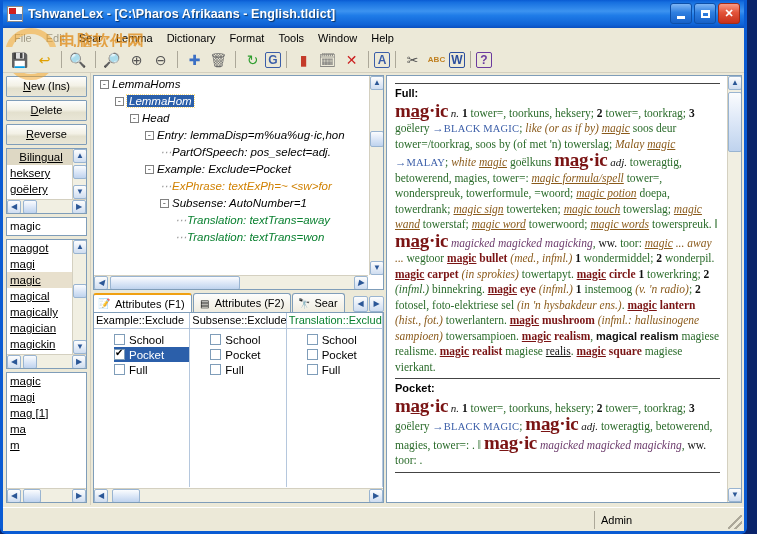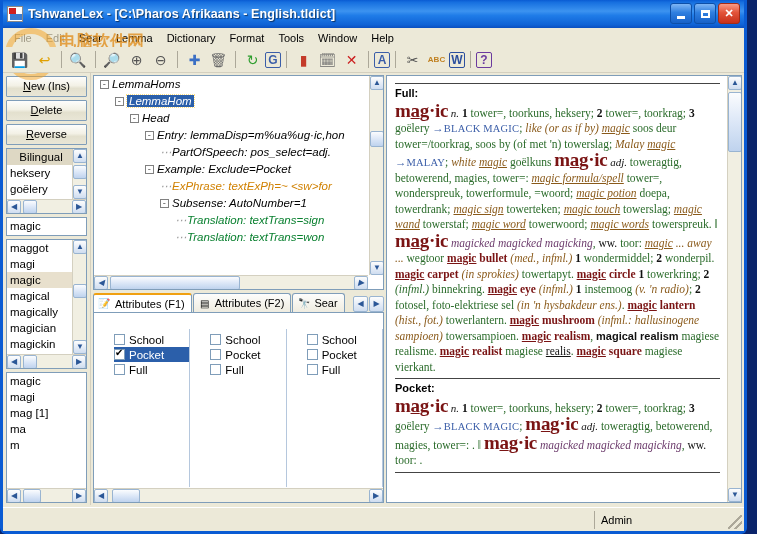--- a/index.html
+++ b/index.html
@@ -129,21 +129,21 @@
   }
   .xp-button u { text-decoration: underline; }
 
   .listbox {
     background: #fff; border: 1px solid #7f9db9;
     position: relative; overflow: hidden;
   }
   .lb-rows { position: absolute; left:0; top:0; right: 14px; bottom: 14px; overflow: hidden; }
   .lb-row {
     height: 16px; line-height: 16px; padding-left: 3px;
-    white-space: nowrap; font-size: 11.5px; color:#000;
+    white-space: nowrap; font-size: 11.5px; color:#000;text-decoration:underline;
   }
   .lb-row.sel-tan { background: #e8e0cd; }
   .lb-row.header-tan { background: #ded8c4; text-align:center; }
 
   
   .vsb {
     position: absolute; right: 0; top: 0; width: 14px; bottom: 14px;
     background: #f1efe2; border-left: 1px solid #d4d0c0;
   }
   .hsb {
@@ -436,21 +436,21 @@
       <div id="tree-panel">
         <div class="tree-rows" id="tree-rows">
             <div class="tnode" style="padding-left: 6px;"><span class="exp">-</span><span class="lbl">LemmaHoms</span></div>
             <div class="tnode" style="padding-left: 21px;"><span class="exp">-</span><span class="lbl sel">LemmaHom</span></div>
             <div class="tnode" style="padding-left: 36px;"><span class="exp">-</span><span class="lbl">Head</span></div>
             <div class="tnode" style="padding-left: 51px;"><span class="exp">-</span><span class="lbl">Entry:  lemmaDisp=m%ua%ug·ic,hon</span></div>
             <div class="tnode" style="padding-left: 66px;"><span class="dots">⋯</span><span class="lbl">PartOfSpeech:  pos_select=adj.</span></div>
             <div class="tnode" style="padding-left: 51px;"><span class="exp">-</span><span class="lbl">Example:  Exclude=Pocket</span></div>
             <div class="tnode" style="padding-left: 66px;"><span class="dots">⋯</span><span class="lbl orange">ExPhrase:  textExPh=~ &lt;sw&gt;for</span></div>
             <div class="tnode" style="padding-left: 66px;"><span class="exp">-</span><span class="lbl">Subsense:  AutoNumber=1</span></div>
-            <div class="tnode" style="padding-left: 81px;"><span class="dots">⋯</span><span class="lbl green">Translation:  textTrans=sign</span></div>
+            <div class="tnode" style="padding-left: 81px;"><span class="dots">⋯</span><span class="lbl green">Translation:  textTrans=away</span></div>
             <div class="tnode" style="padding-left: 81px;"><span class="dots">⋯</span><span class="lbl green">Translation:  textTrans=won</span></div>
           </div>
         <div class="vsb">
           <div class="sb-btn" style="top:0;left:0;">▲</div>
           <div class="sb-thumb" style="top:55px;height:16px;"></div>
           <div class="sb-btn" style="bottom:0;left:0;">▼</div>
         </div>
         <div class="hsb" style="right:15px;">
           <div class="sb-btn" style="left:0;top:0;">◀</div>
           <div class="sb-thumb" style="left:16px;width:130px;"></div>
@@ -472,20 +472,25 @@
             <span class="tab-ico">🔭</span>
             <span>Sear</span>
           </div>
           <div class="tab-spin">
             <div class="sb-btn">◀</div>
             <div class="sb-btn">▶</div>
           </div>
         </div>
 
         <div id="attr-grid">
+          <div class="grid-head">
+            <div>Example::Exclude</div>
+            <div>Subsense::Exclude</div>
+            <div class="green">Translation::Exclude</div>
+          </div>
           <div class="grid-body">
             <div class="grid-col">
               <div class="chk-row">
                   <span class="chkbox"></span>
                   <span>School</span>
                 </div>
               <div class="chk-row sel">
                   <span class="chkbox on"></span>
                   <span>Pocket</span>
                 </div>

